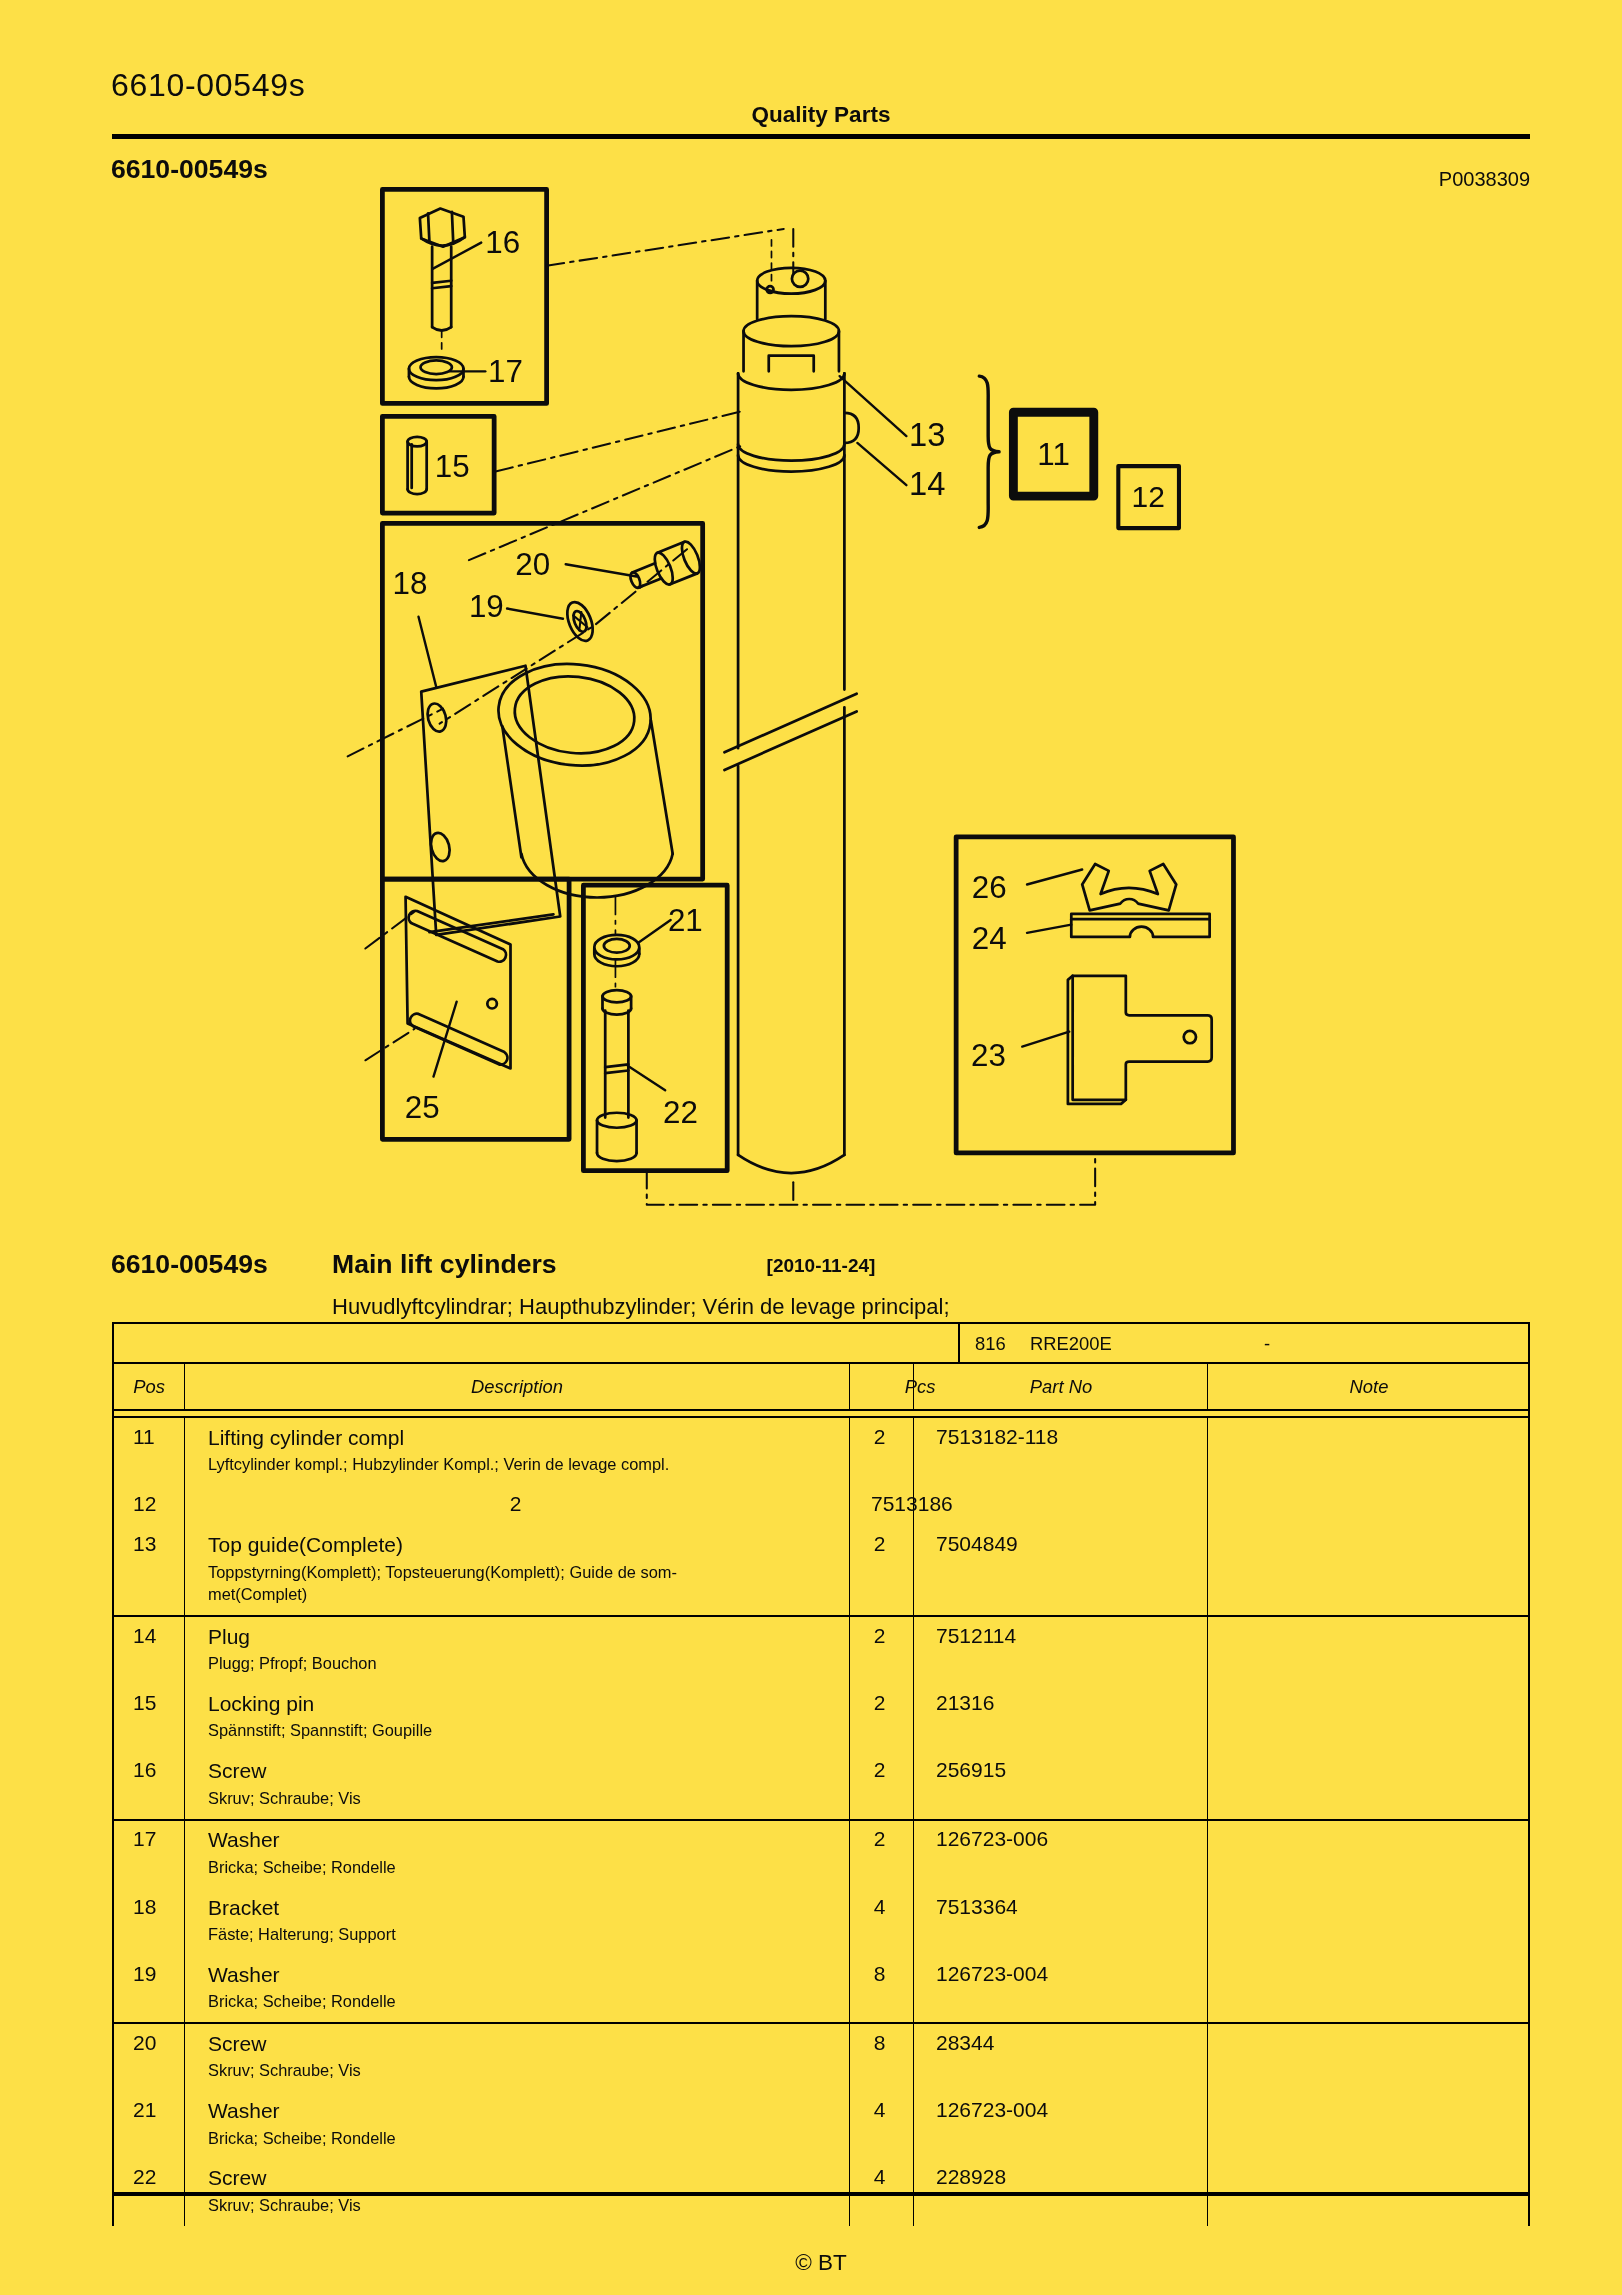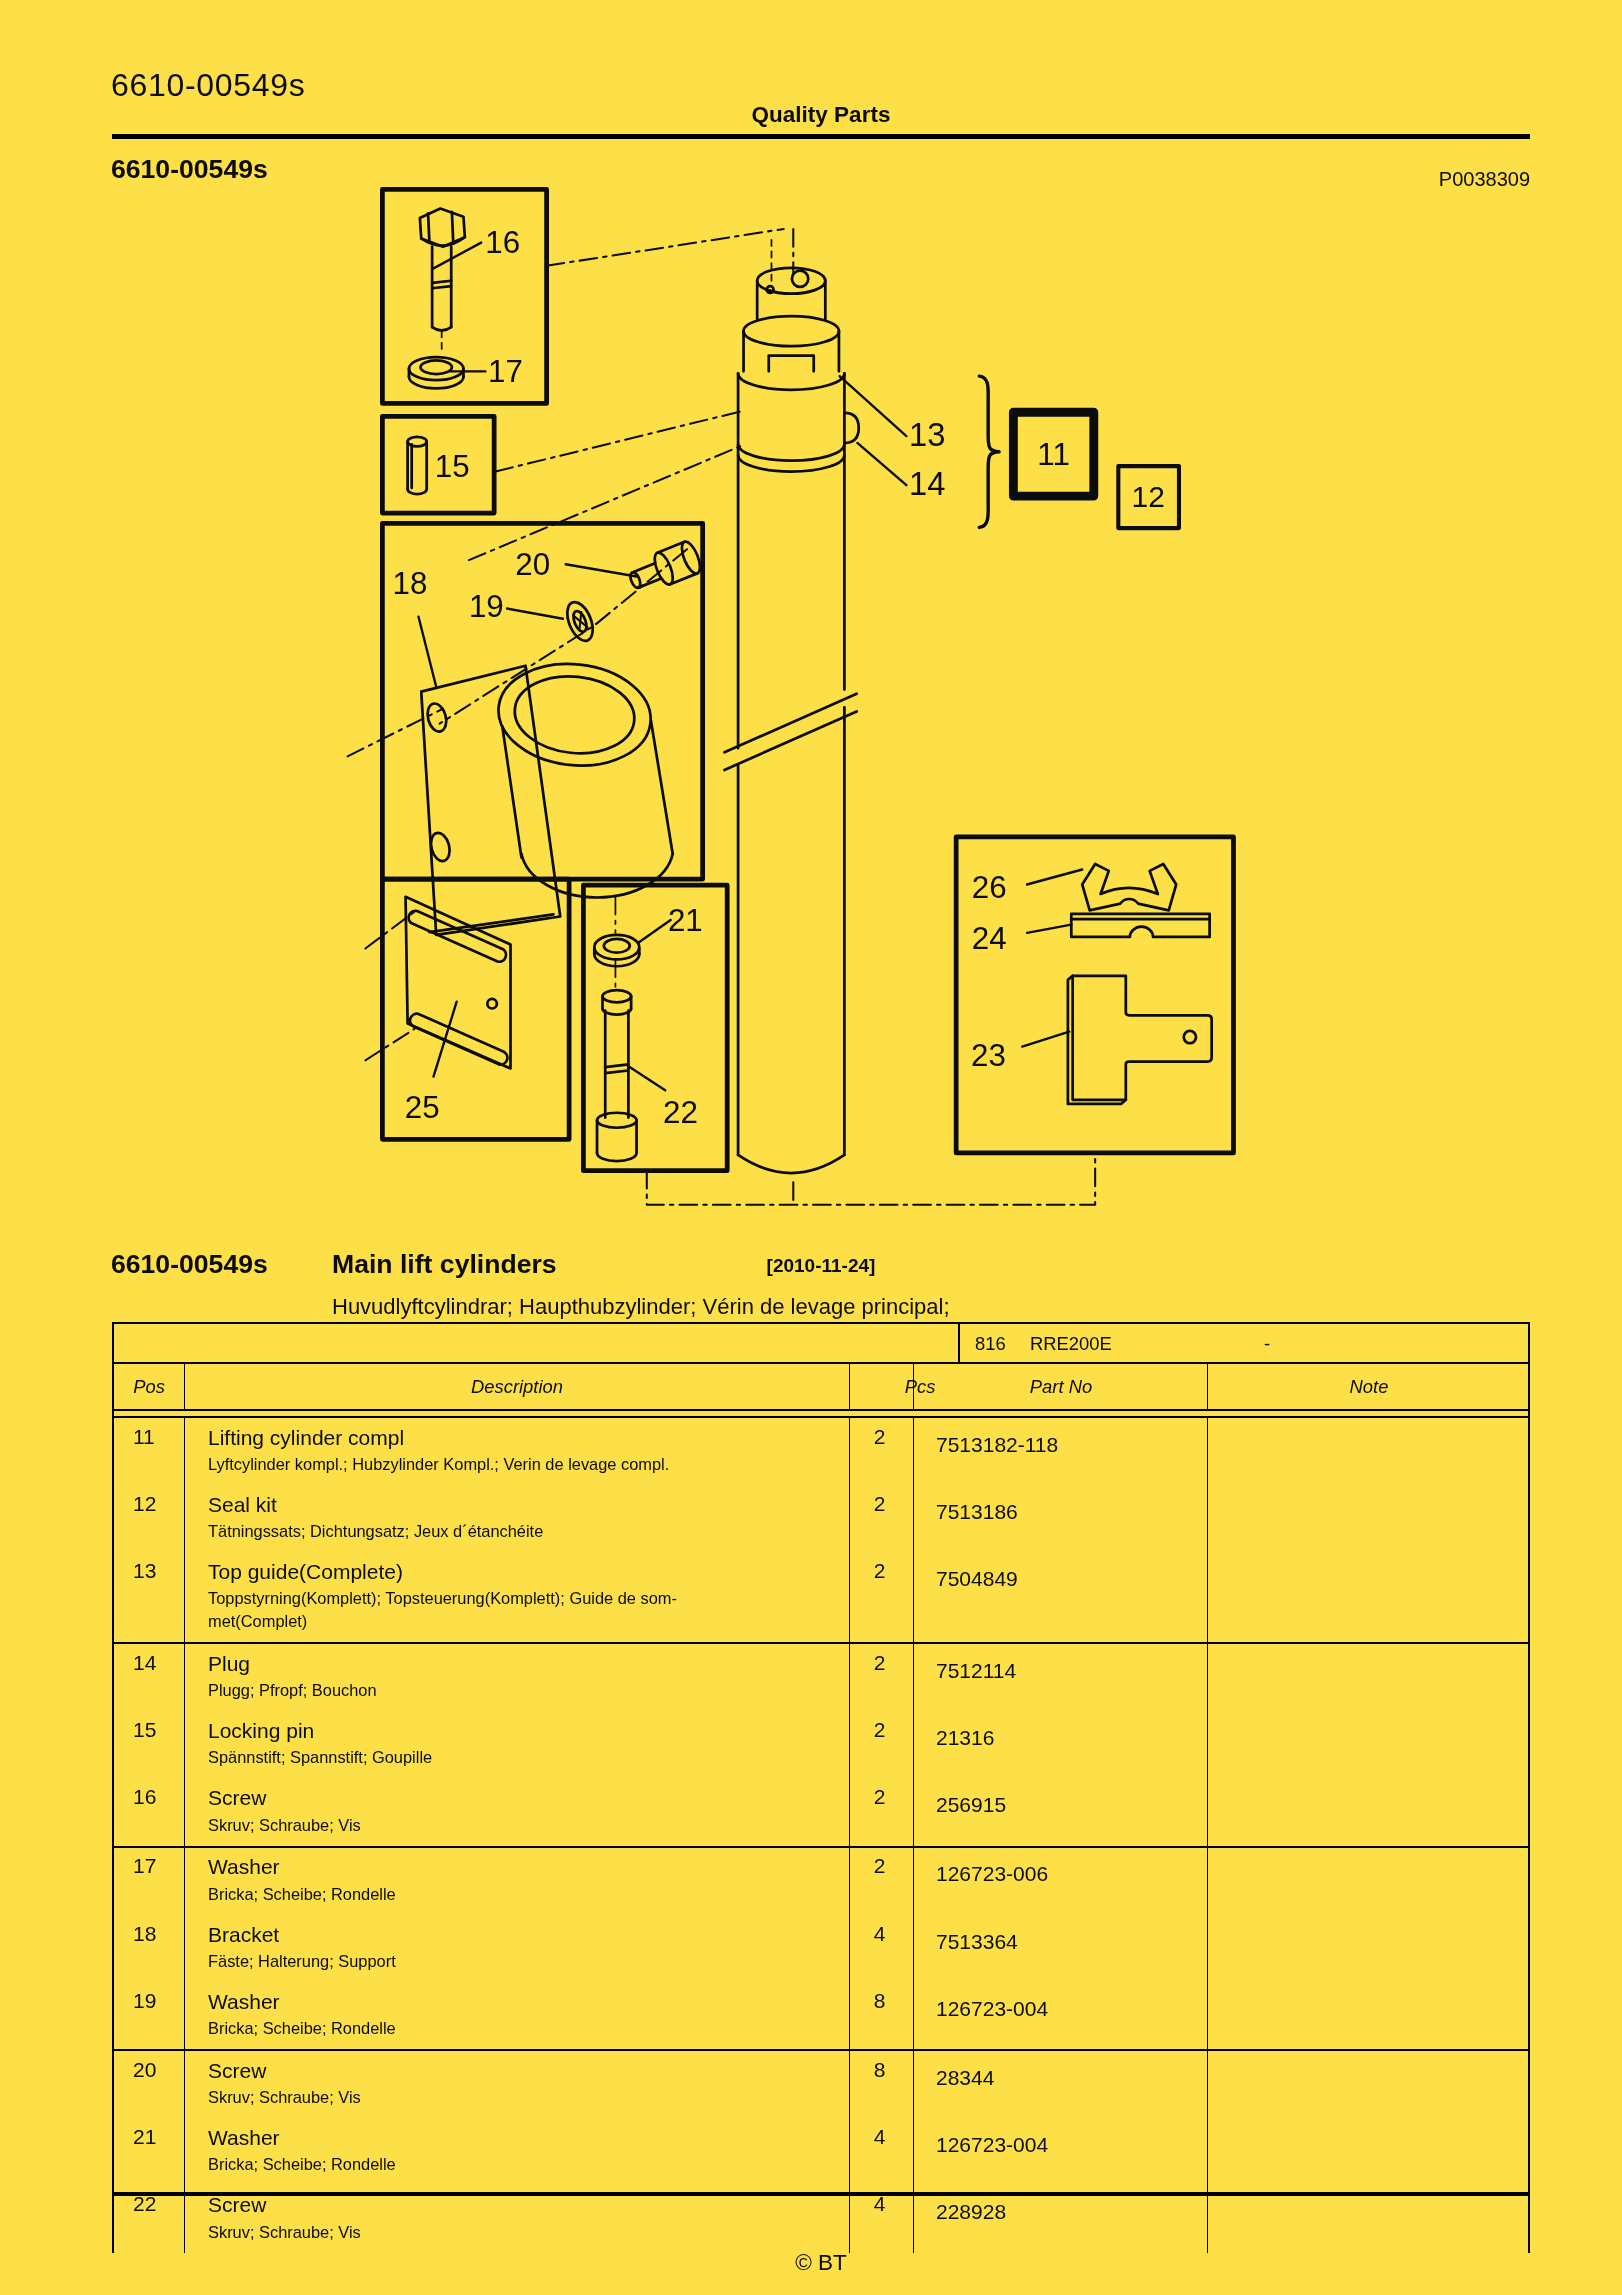--- a/index.html
+++ b/index.html
@@ -30,21 +30,21 @@
        border-left:2px solid #000;border-right:2px solid #000;box-sizing:border-box;}
   .rows{position:relative;border-left:2px solid #000;border-right:2px solid #000;box-sizing:border-box;}
   .vline{position:absolute;top:0;bottom:0;width:1.4px;background:#000;}
   .trow{position:relative;display:grid;grid-template-columns:70px 663px 65px 293px 322px;
         padding:6.8px 0 9.5px 0;}
   .c-pos{font-size:21px;padding-left:19px;}
   .c-desc{padding-left:24px;}
   .c-d1{font-size:21px;line-height:25px;}
   .c-d2{font-size:16.4px;line-height:22.5px;margin-top:3.4px;white-space:pre-line;}
   .c-pcs{font-size:21px;text-align:center;}
-  .c-part{font-size:21px;padding-left:24px;margin-top:8px;}
+  .c-part{font-size:21px;padding-left:24px;}
   .c-note{font-size:16.4px;}
   .group-sep{height:2px;background:#000;}
   
   .f-line{left:112px;top:2192px;width:1418px;height:4.1px;background:#000;}
   .f-text{left:112px;top:2206px;width:1418px;text-align:center;font-size:22.5px;margin-top:44px;}
   svg text{font-family:"Liberation Sans",sans-serif;}
 </style>
 </head>
 <body>
 
@@ -258,24 +258,20 @@
       <div class="c-desc">
         <div class="c-d1">Lifting cylinder compl</div>
         <div class="c-d2">Lyftcylinder kompl.; Hubzylinder Kompl.; Verin de levage compl.</div>
       </div>
       <div class="c-pcs">2</div>
       <div class="c-part">7513182-118</div>
       <div class="c-note"></div>
     </div>
         <div class="trow">
       <div class="c-pos">12</div>
-      <div class="c-desc">
-        <div class="c-d1">Seal kit</div>
-        <div class="c-d2">Tätningssats; Dichtungsatz; Jeux d´étanchéite</div>
-      </div>
       <div class="c-pcs">2</div>
       <div class="c-part">7513186</div>
       <div class="c-note"></div>
     </div>
         <div class="trow">
       <div class="c-pos">13</div>
       <div class="c-desc">
         <div class="c-d1">Top guide(Complete)</div>
         <div class="c-d2">Toppstyrning(Komplett); Topsteuerung(Komplett); Guide de som-
 met(Complet)</div>

